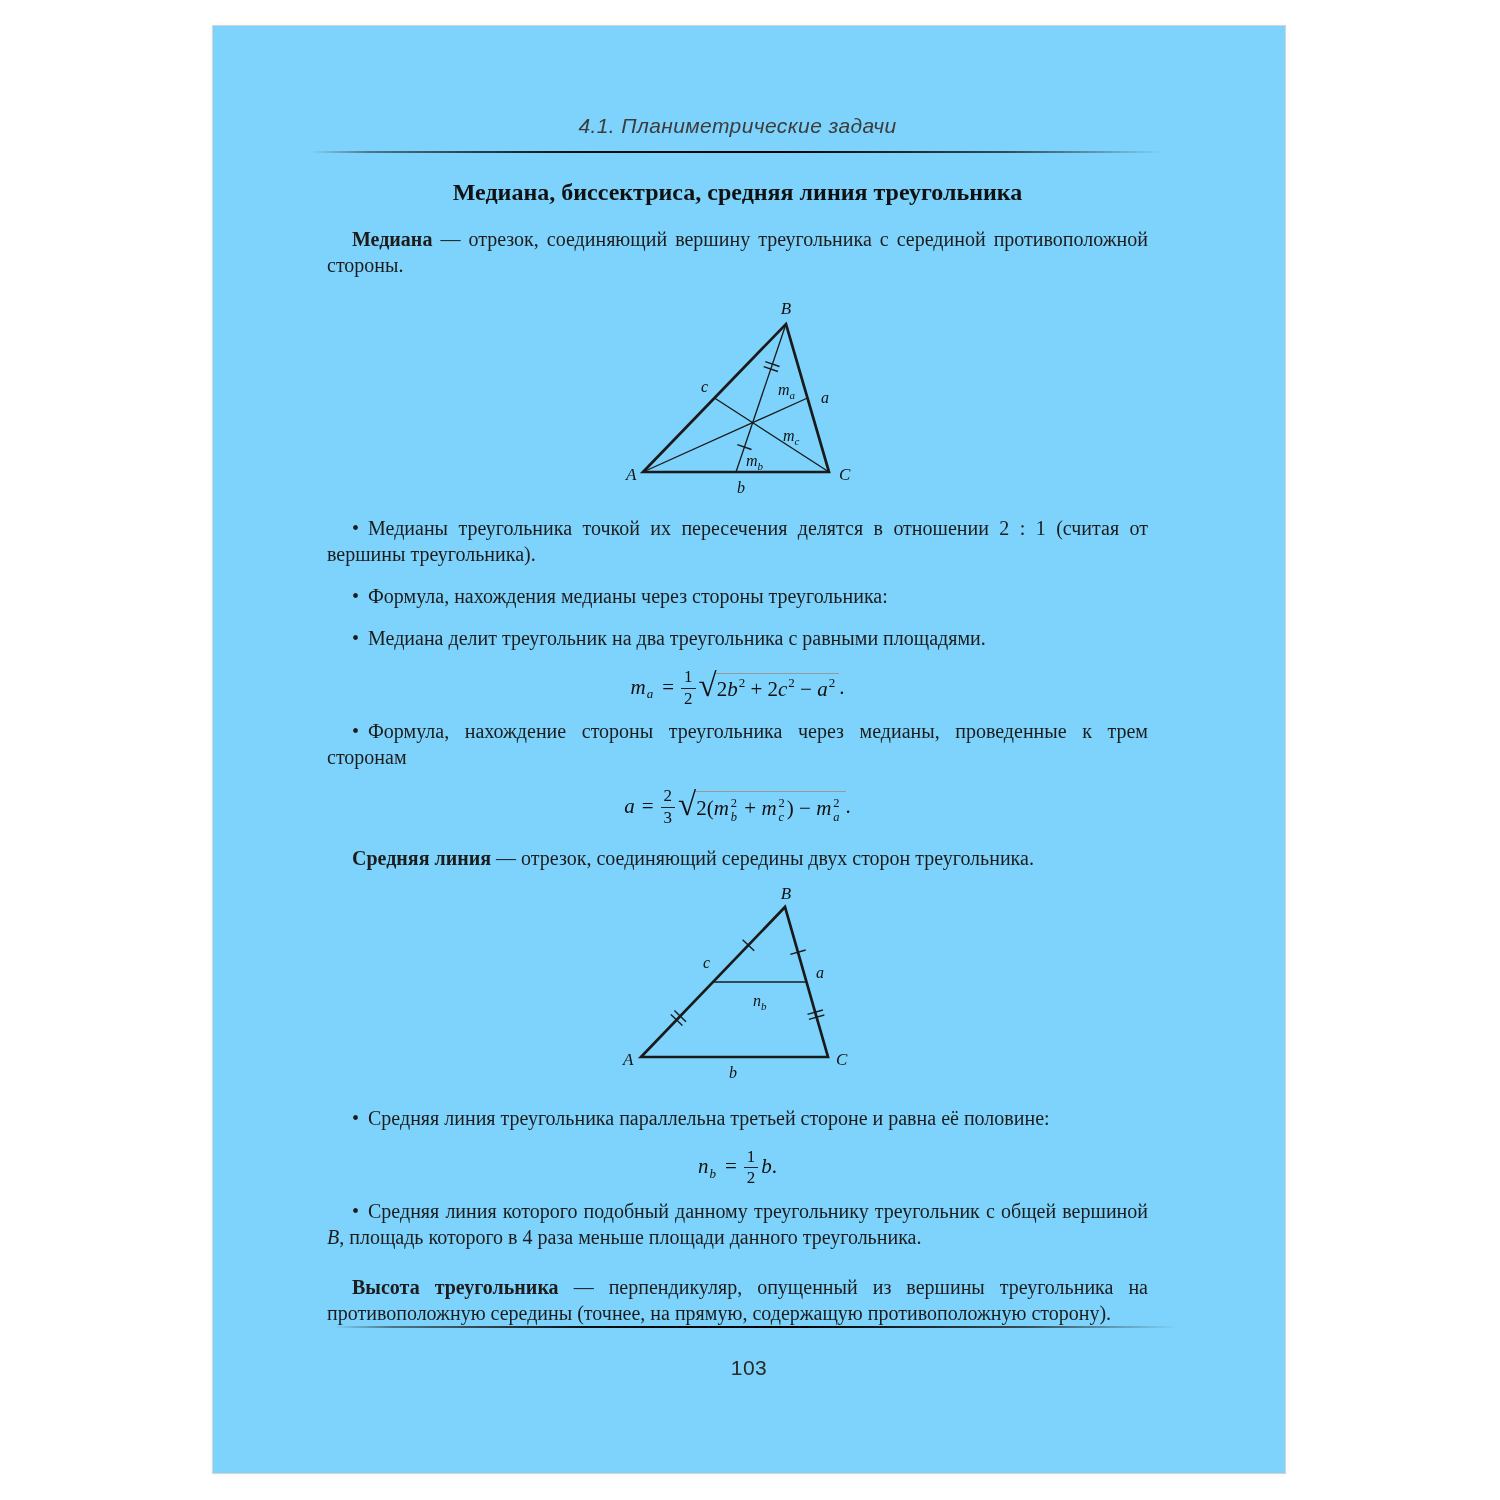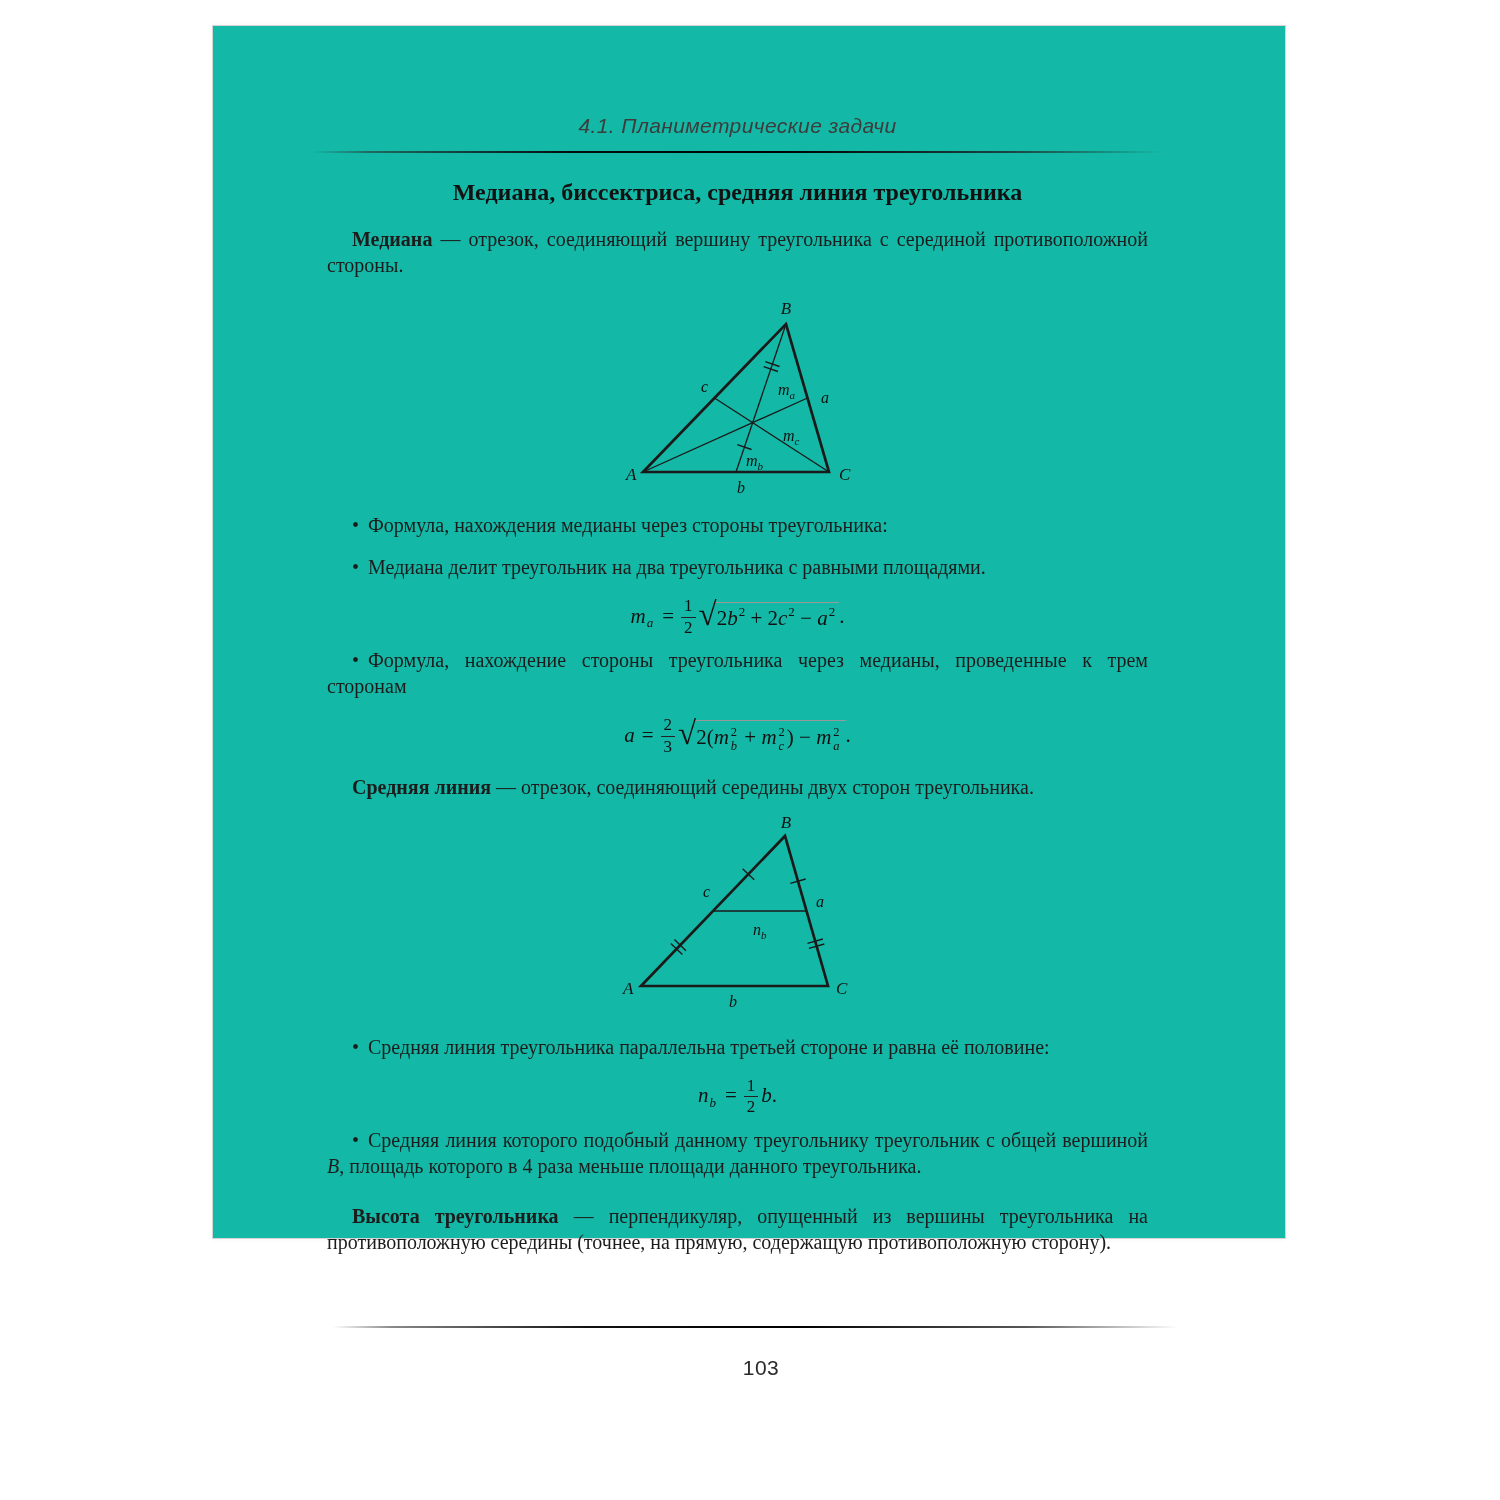--- a/index.html
+++ b/index.html
@@ -1,18 +1,18 @@
 <!DOCTYPE html>
 <html><head>
 <meta charset="utf-8">
 <style>
   html,body{margin:0;padding:0;background:#ffffff;}
   .canvas{position:relative;width:1500px;height:1500px;background:#ffffff;overflow:hidden;
           font-family:"Liberation Serif",serif;color:#1c1c1c;}
-  .page{position:absolute;left:212px;top:25px;width:1074px;height:1214px;background:#14b8a6;
+  .page{position:absolute;left:212px;top:25px;width:1074px;height:1449px;background:#7dd3fc;
         border:1px solid #d5d5d5;box-sizing:border-box;box-shadow:0 0 5px rgba(0,0,0,0.05);}
   .content{padding:0 121px 0 98px;}
 
   .running-head{margin-top:88px;text-align:center;font-family:"Liberation Sans",sans-serif;
                 font-style:italic;font-weight:300;font-size:21px;color:#3c3c3c;letter-spacing:0.4px;}
   .rule{height:2px;border:none;margin:0;
         background:linear-gradient(to right, rgba(0,0,0,0) 0%, rgba(40,40,40,0.55) 7%,
                    rgba(5,5,5,0.95) 30%, #000 55%, rgba(30,30,30,0.75) 82%, rgba(0,0,0,0) 100%);}
   .rule-head{margin-top:13px;}
   .page-title{margin-top:26px;text-align:center;font-size:24px;font-weight:bold;color:#111;}
@@ -43,21 +43,21 @@
   .frac .num{border-bottom:1.3px solid #222;padding:0 3px 1px;}
   .frac .den{padding-top:1px;}
   .sqrt{display:inline-flex;align-items:center;}
   .radsign{font-size:33px;font-style:normal;line-height:0.8;transform:translateY(-2px);margin-right:-2px;}
   .radbody{display:inline-flex;align-items:center;border-top:1.3px solid #999;padding:3px 4px 0 2px;}
   .stack{display:inline-flex;flex-direction:column;align-items:flex-start;font-size:12.5px;
          line-height:1.05;margin:0 2px;transform:translateY(2px);}
   .stack .s-sub{font-style:italic;}
 
   .footer-rule{position:absolute;left:120px;top:1300px;width:845px;}
-  .page-number{position:absolute;left:12px;top:1330px;width:100%;text-align:center;
+  .page-number{position:absolute;left:0;top:1330px;width:100%;text-align:center;
                font-family:"Liberation Sans",sans-serif;font-size:21px;color:#2a2a2a;letter-spacing:0.5px;}
 
   svg text{font-family:"Liberation Serif",serif;font-style:italic;fill:#111;}
 </style>
 </head>
 <body>
 
 <div class="canvas">
   <div class="page">
     <div class="content">
@@ -93,20 +93,21 @@
           <text x="221" y="186" font-size="17">C</text>
           <text x="83" y="98" font-size="16">c</text>
           <text x="203" y="109" font-size="16">a</text>
           <text x="119" y="199" font-size="16">b</text>
           <text x="160" y="101" font-size="16"><tspan>m</tspan><tspan dy="4" font-size="11">a</tspan></text>
           <text x="165" y="147" font-size="16"><tspan>m</tspan><tspan dy="4" font-size="11">c</tspan></text>
           <text x="128" y="172" font-size="16"><tspan>m</tspan><tspan dy="4" font-size="11">b</tspan></text>
         </svg>
       </div>
 
+      <p class="para bullet" style="margin-top:12px"><span class="dot">•</span><span>Медианы треугольника точкой их пересечения делятся в  отношении 2 : 1 (счи­тая от вершины треугольника).</span></p>
       <p class="para bullet"><span class="dot">•</span><span>Формула, нахождения медианы через стороны треугольника:</span></p>
       <p class="para bullet"><span class="dot">•</span><span>Медиана делит треугольник на два треугольника с равными площадями.</span></p>
 
       <div class="formula">
         <span class="fwrap">
             <span class="it">m</span>
             <span class="f-sub">a</span>
             <span class="f-eq rm">=</span>
             <span class="frac"><span class="num rm">1</span><span class="den rm">2</span></span>
             <span class="sqrt"><span class="radsign">√</span><span class="radbody"><span class="rm">2</span><span class="it">b</span><span class="f-sup rm">2</span><span class="rm"> + </span><span class="rm">2</span><span class="it">c</span><span class="f-sup rm">2</span><span class="rm"> − </span><span class="it">a</span><span class="f-sup rm">2</span></span></span>

